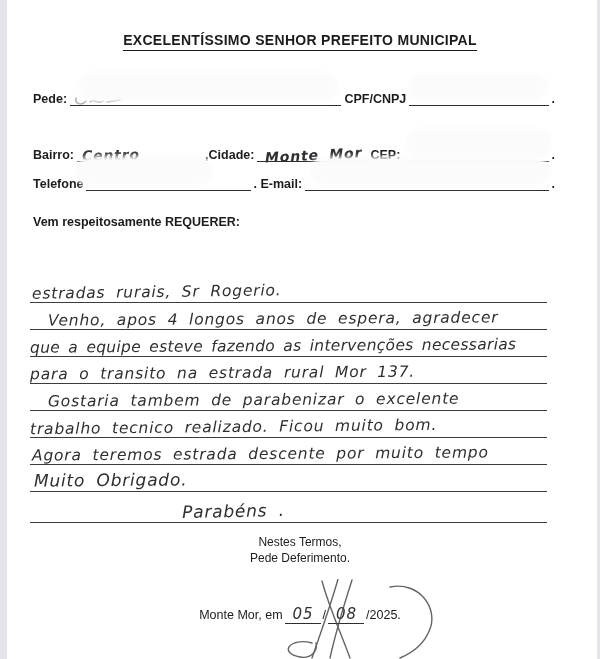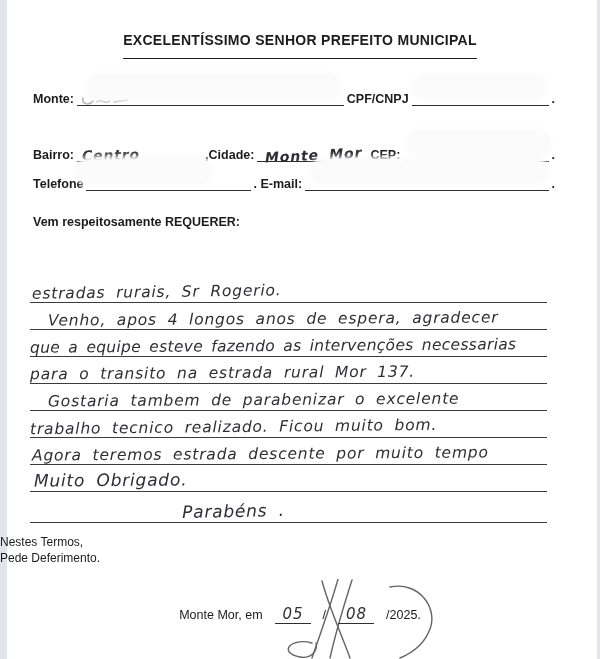--- a/index.html
+++ b/index.html
@@ -6,21 +6,21 @@
   .page{
     position:relative;width:600px;height:659px;background:#ffffff;
     font-family:"Liberation Sans",sans-serif;color:#1c1c1c;overflow:hidden;
   }
   .edge-left{position:absolute;left:0;top:0;width:7px;height:659px;background:#e3e4ea;}
   .edge-right{position:absolute;right:0;top:0;width:3px;height:659px;background:#e3e4ea;}
 
   .title-wrap{position:absolute;top:31px;left:0;width:600px;text-align:center;}
   .title-text{
     display:inline-block;font-size:14px;font-weight:bold;letter-spacing:.3px;
-    border-bottom:1.6px solid #1c1c1c;padding-bottom:10px;
+    border-bottom:1.6px solid #1c1c1c;padding-bottom:2px;
   }
 
   .row{position:absolute;left:33px;width:522px;display:flex;align-items:flex-end;
        font-size:12.5px;font-weight:bold;height:17px;white-space:nowrap;}
   .fill{border-bottom:1.4px solid #2e2e2e;position:relative;height:100%;margin:0 3px;}
   .punct{font-weight:bold;}
   .blob{
     position:absolute;z-index:3;background:#fbfbfc;border-radius:10px;
     box-shadow:0 0 5px 5px #fbfbfc, 0 0 2px 1px rgba(221,223,229,.55);
   }
@@ -28,45 +28,45 @@
     font-family:"DejaVu Sans",sans-serif;font-style:italic;color:#2e2e34;
     letter-spacing:.8px;word-spacing:5px;white-space:nowrap;
   }
   .fieldhw{position:absolute;bottom:-2px;font-size:14px;transform:rotate(-1.5deg);}
 
   .requerer{position:absolute;left:33px;top:215px;font-size:12.5px;font-weight:bold;}
 
   .ruled{position:absolute;left:30px;width:517px;height:28px;border-bottom:1.2px solid #3c3c3c;}
   .ruled .hw{position:absolute;bottom:1px;font-size:15.5px;transform:rotate(-.4deg);}
 
-  .closing{position:absolute;top:534px;left:0;width:600px;
+  .closing{position:absolute;top:534px;left:0;width:600px;text-align:center;
            font-size:12px;line-height:16px;}
 
   .dateline{position:absolute;top:608px;left:0;width:600px;display:flex;
             justify-content:center;font-size:12.5px;}
   .blank{display:inline-block;width:36px;border-bottom:1.3px solid #2e2e2e;
-         position:relative;height:15px;margin:0 12px;}
+         position:relative;height:15px;margin:0 2px;}
   .blank .hw{position:absolute;bottom:0;left:8px;font-size:15px;}
 
   .peek-svg,.tick-svg{position:absolute;z-index:2;}
   .sig-svg{position:absolute;left:266px;top:579px;z-index:5;}
 </style>
 </head>
 <body>
 
 <div class="page">
   <div class="edge-left"></div>
   <div class="edge-right"></div>
 
   <div class="title-wrap">
     <span class="title-text">EXCELENTÍSSIMO SENHOR PREFEITO MUNICIPAL</span>
   </div>
 
   <div class="row" style="top:89px">
-    <span class="lbl">Monte:</span>
+    <span class="lbl">Pede:</span>
     <span class="fill" style="flex:1.95">
       <svg class="peek-svg" style="left:2px;bottom:-3px" width="52" height="16" viewBox="0 0 52 16">
         <path d="M4 6 C2 12 10 14 14 9 M18 10 C22 6 26 13 31 9 M35 10 L48 8" fill="none" stroke="#aab0bd" stroke-width="1.5" stroke-linecap="round"></path>
       </svg>
       <span class="blob" style="left:14px;right:8px;top:-11px;height:19px"></span>
     </span>
     <span class="lbl">CPF/CNPJ</span>
     <span class="fill" style="flex:1">
       <span class="blob" style="left:4px;right:6px;top:-9px;height:16px"></span>
     </span>

